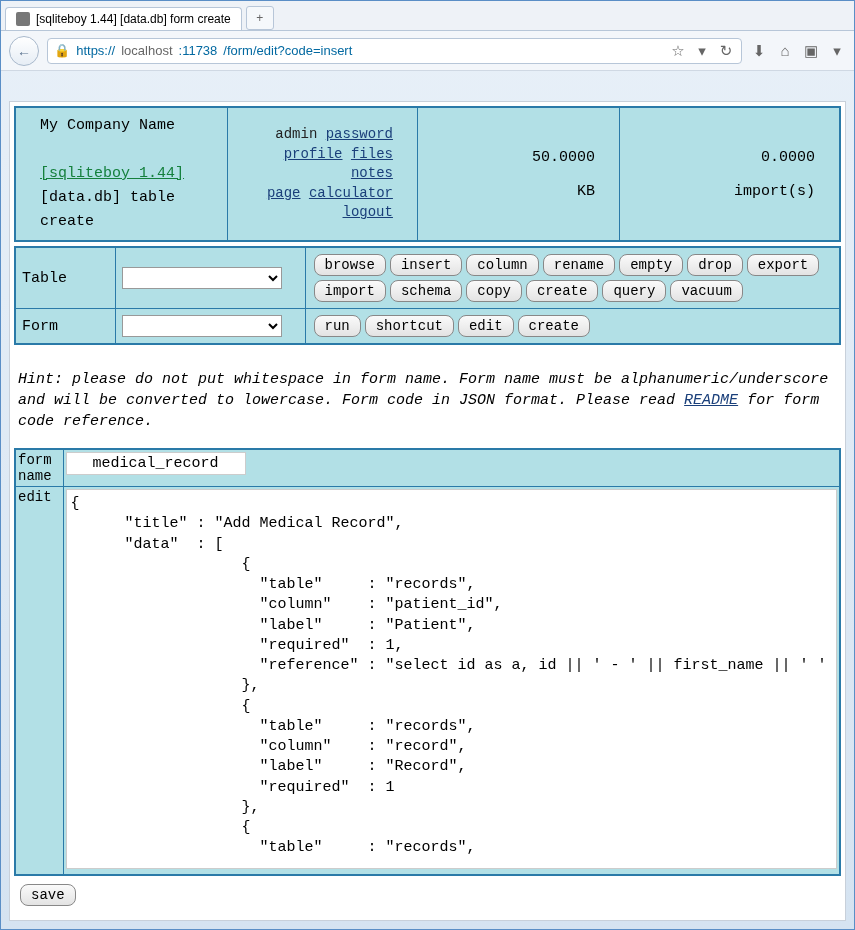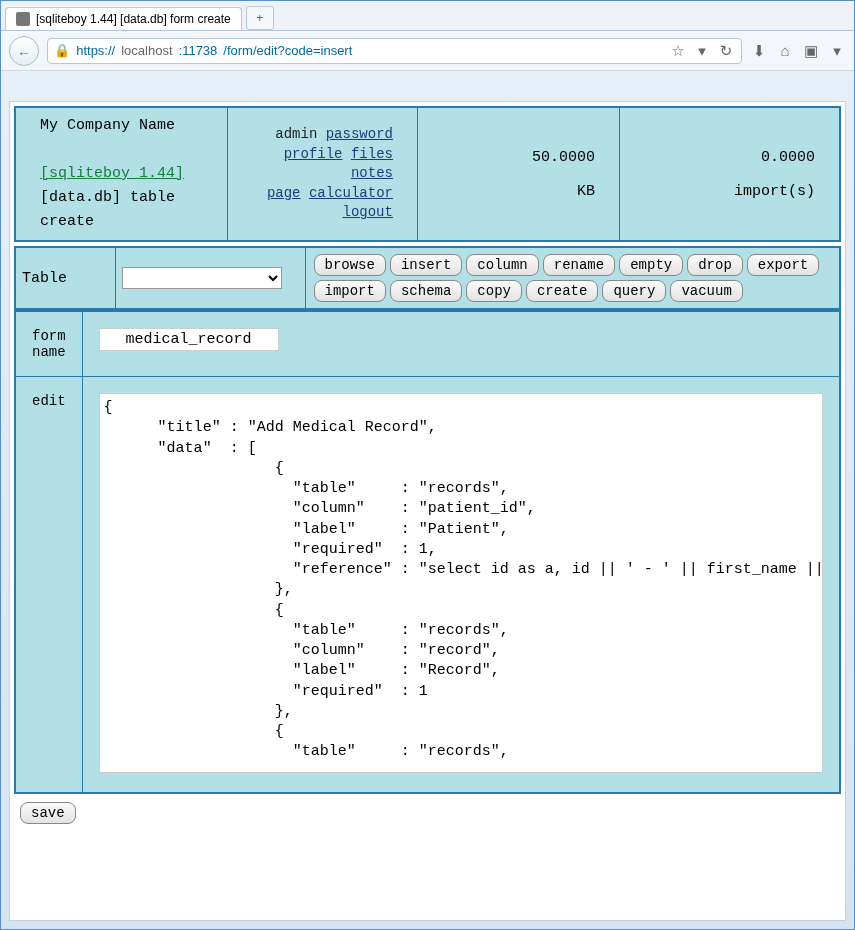--- a/index.html
+++ b/index.html
@@ -39,21 +39,21 @@
 .control-table { width:100%; border:2px solid #2a7aa8; border-collapse:collapse; margin-top:4px; }
 .control-table td { border:1px solid #2a7aa8; padding:4px 6px; background:#b2e0e6; vertical-align:middle; }
 .control-table td.label { font-family:"Courier New",monospace; font-size:15px; width:100px; }
 .control-table select { width:160px; height:22px; border:1px solid #999; background:#fff; }
 .btn { font-family:"Courier New",monospace; font-size:14px; padding:2px 10px; border:1px solid #888; border-radius:8px; background:linear-gradient(#fafafa,#e3e3e3); margin:2px 2px; display:inline-block; cursor:pointer; }
 
 .hint { font-family:"Courier New",monospace; font-style:italic; font-size:15px; margin:24px 4px 16px 4px; line-height:1.4; }
 .hint a { color:#1a3f7a; text-decoration:underline; }
 
 .form-edit-table { width:100%; border:2px solid #2a7aa8; border-collapse:collapse; }
-.form-edit-table td { border:1px solid #2a7aa8; padding:16px; background:#b2e0e6; vertical-align:top; }
+.form-edit-table td { border:1px solid #2a7aa8; padding:2px; background:#b2e0e6; vertical-align:top; }
 .form-edit-table td.flabel { font-family:"Courier New",monospace; font-size:14px; width:48px; }
 .form-edit-table input[type=text] { font-family:"Courier New",monospace; font-size:15px; width:180px; border:1px solid #ccc; padding:2px 4px; background:#fff;text-align:center; }
 .code-area { width:100%; height:380px; font-family:"Courier New",monospace; font-size:15px; border:1px solid #ccc; padding:4px; background:#fff; resize:none; white-space:pre; overflow:auto; line-height:1.35; }
 
 .save-row { padding:6px 4px; }
 </style>
 </head>
 <body>
 
 <div class="window">
@@ -117,23 +117,31 @@
     </tbody>
       </table>
 
     <table class="control-table">
       <tbody>
           <tr>
         <td class="label">Table</td>
         <td style="width:190px"><select></select></td>
         <td id="table-btn-cell"><span class="btn">browse</span><span class="btn">insert</span><span class="btn">column</span><span class="btn">rename</span><span class="btn">empty</span><span class="btn">drop</span><span class="btn">export</span><span class="btn">import</span><span class="btn">schema</span><span class="btn">copy</span><span class="btn">create</span><span class="btn">query</span><span class="btn">vacuum</span></td>
       </tr>
+      <tr>
+        <td class="label">Form</td>
+        <td><select></select></td>
+        <td id="form-btn-cell"><span class="btn">run</span><span class="btn">shortcut</span><span class="btn">edit</span><span class="btn">create</span></td>
+      </tr>
     </tbody>
       </table>
 
+    <p class="hint">
+      <span>Hint: please do not put whitespace in form name. Form name must be alphanumeric/underscore and will be converted to lowercase. Form code in JSON format. Please read </span><a href="#">README</a><span> for form code reference.</span>
+    </p>
 
     <table class="form-edit-table">
       <tbody>
           <tr>
         <td class="flabel">form name</td>
         <td><input type="text" value="medical_record" style=""></td>
       </tr>
       <tr>
         <td class="flabel">edit</td>
         <td><textarea class="code-area" style="">{

